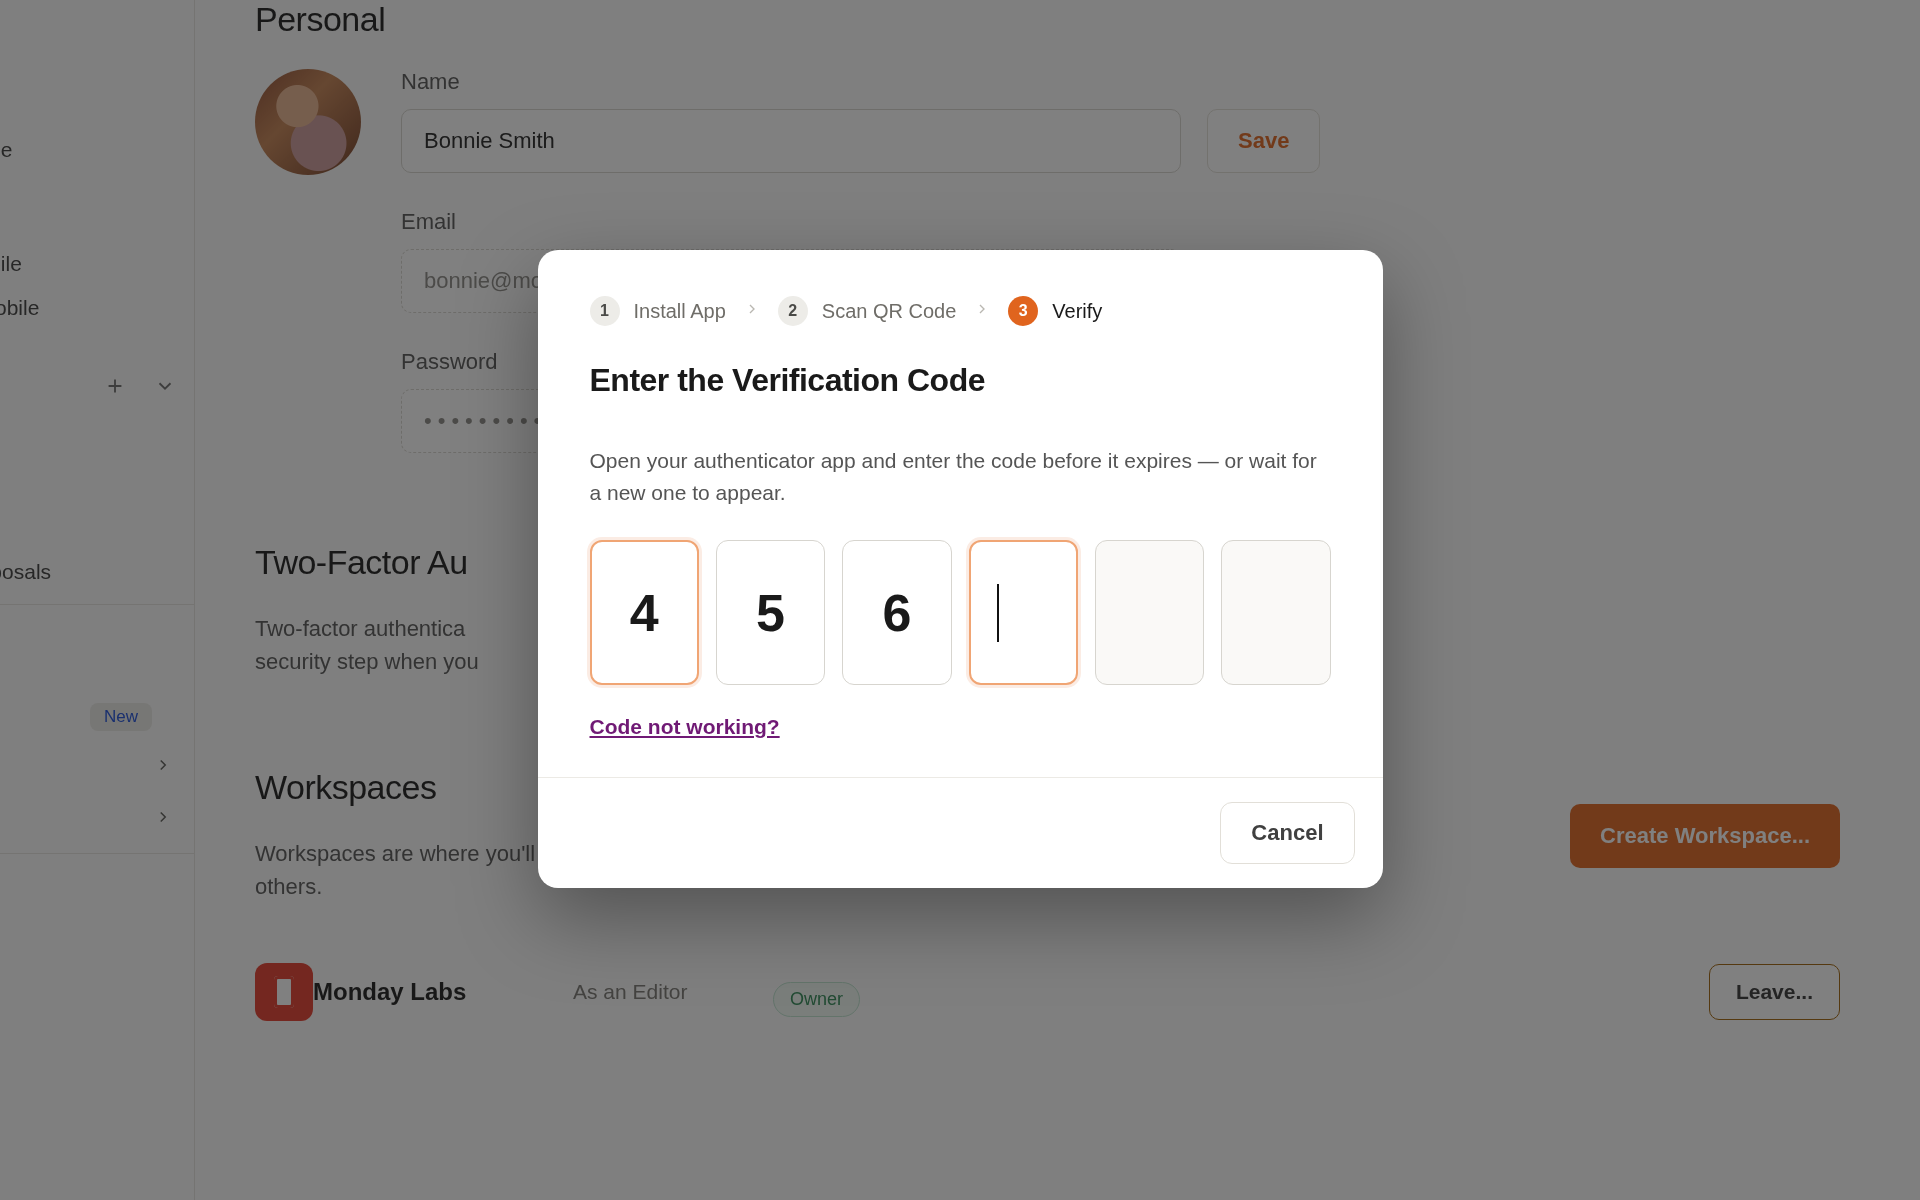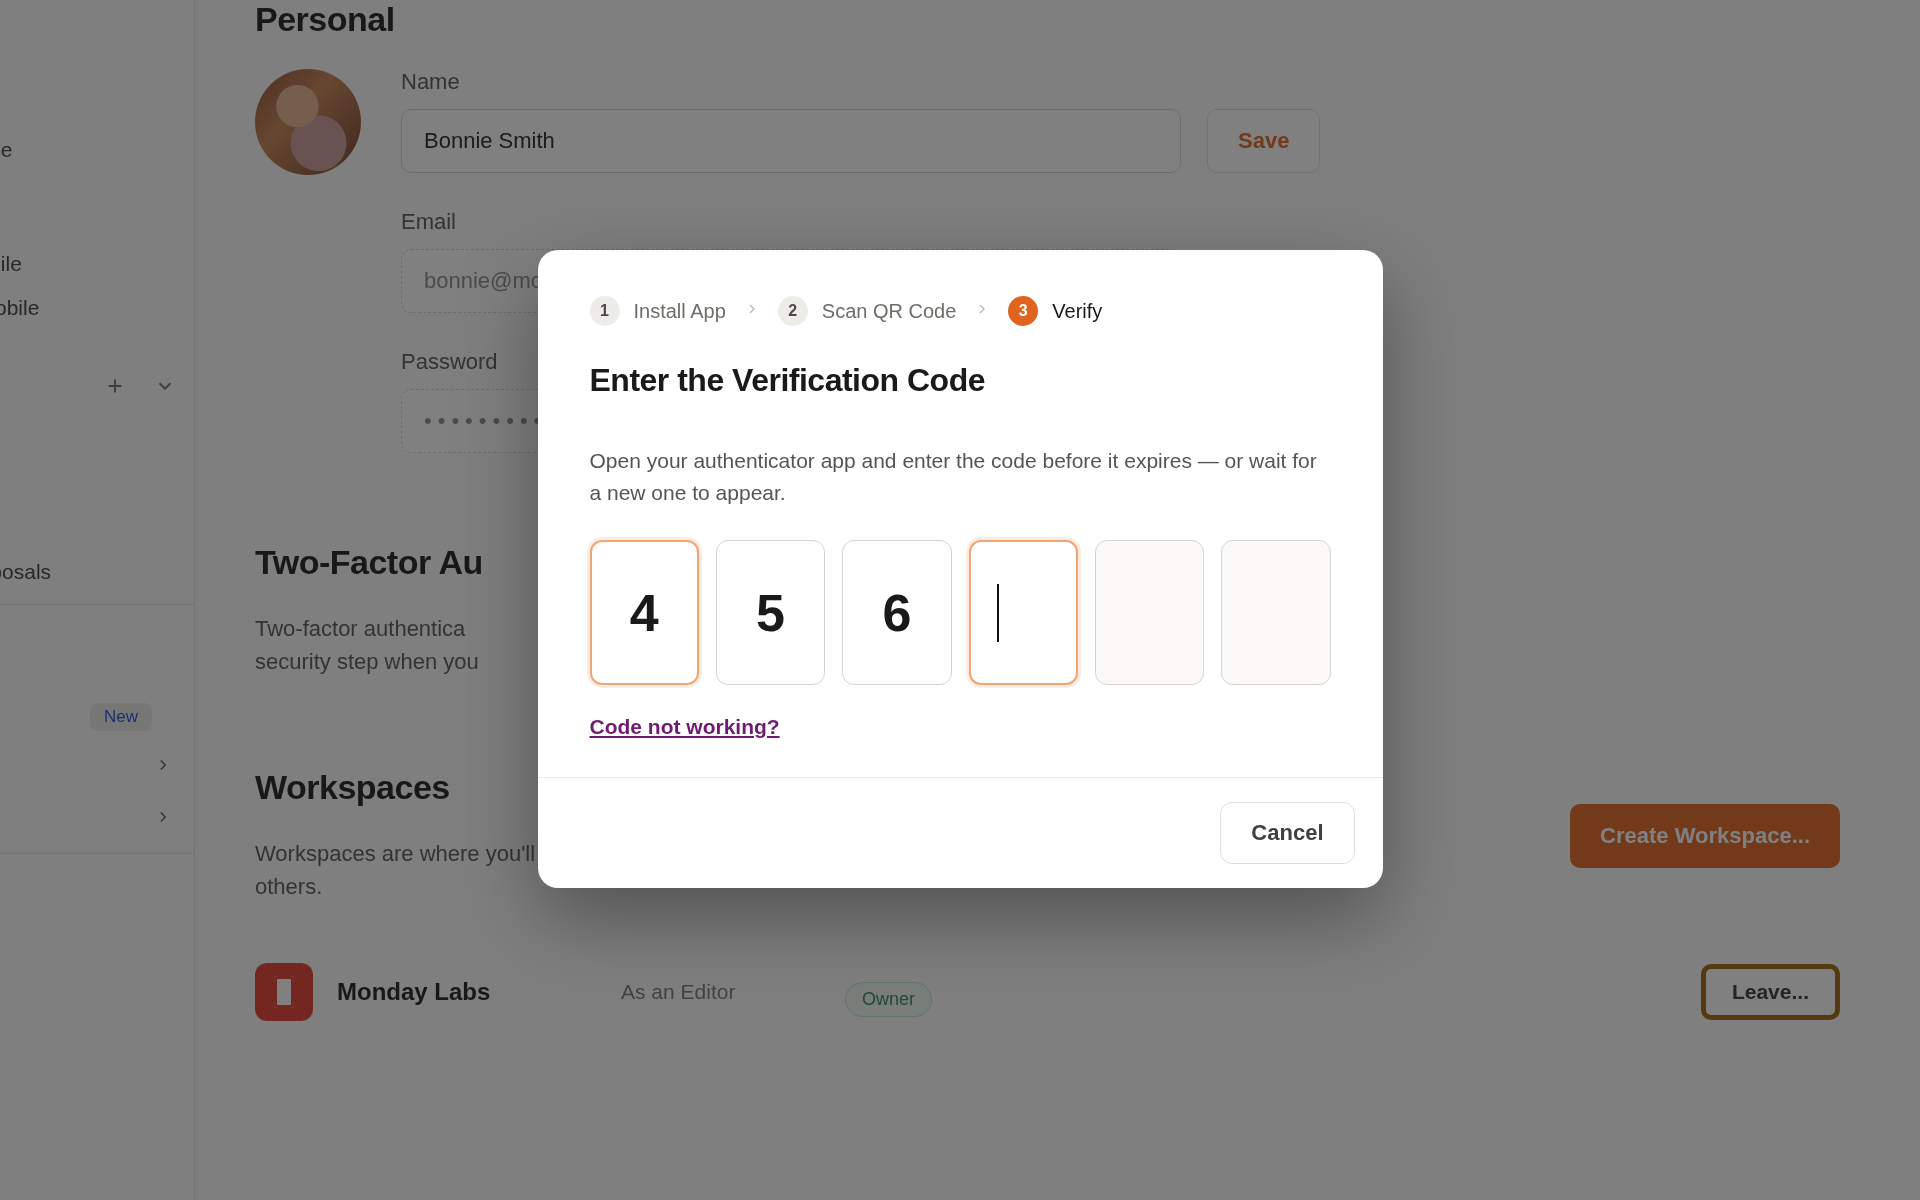--- a/index.html
+++ b/index.html
@@ -31,21 +31,21 @@
   .sidebar .footer-row {
     display:flex; justify-content:flex-end; align-items:center; height:52px;
     padding-right:22px;
   }
   .sidebar .footer-row svg { width:18px; height:18px; stroke:#5a5a56; stroke-width:2; fill:none; }
   .sidebar .footer-divider { height:1px; background:#e6e4e0; margin:10px 0 0 0; }
   .sidebar .user-name { font-size:21px; color:#2b2b2b; margin-left:-40px; margin-top:50px; }
 
   .main { flex:1; padding: 0 80px 0 60px; }
 
-  .section-title { font-size:34px; font-weight:700; letter-spacing:-0.5px; margin-bottom:30px; }
+  .section-title { font-size:34px; font-weight:400; letter-spacing:-0.5px; margin-bottom:30px; }
   .section { margin-bottom:90px; }
 
   .personal-row { display:flex; align-items:flex-start; gap:40px; }
   .avatar {
     width:106px; height:106px; border-radius:50%; background:
       radial-gradient(circle at 40% 35%, #e9b38f 0 22%, transparent 23%),
       radial-gradient(circle at 60% 70%, #c99 0 28%, transparent 29%),
       linear-gradient(135deg,#8f4b2e,#c58151 40%,#703a22);
     flex:0 0 106px;
   }
@@ -65,37 +65,37 @@
   .pwd-dots { letter-spacing:6px; font-size:22px; color:#8c8a85; }
   .field-block { margin-top:36px; }
 
   .tfa-desc, .ws-desc { font-size:22px; color:#555; max-width:680px; line-height:1.5; }
   .ws-row { display:flex; align-items:center; justify-content:space-between; }
   .ws-create-btn {
     height:64px; padding:0 30px; border:none; border-radius:10px; background:#e0641e;
     color:#fff; font-size:22px; font-weight:600;
   }
 
-  .ws-item { display:flex; align-items:center; gap:24px; margin-top:60px; }
+  .ws-item { display:flex; align-items:center; margin-top:60px; }
   .ws-logo {
     width:58px; height:58px; border-radius:12px; background:#e53b2b;
     display:flex; align-items:center; justify-content:center;
   }
   .ws-logo-inner {
     width:20px; height:32px; background:#fff; border-radius:4px;
     box-shadow:0 0 0 3px #e53b2b inset;
   }
   .ws-name { font-size:24px; font-weight:700; flex:0 0 260px; }
   .ws-role { font-size:21px; color:#7a7873; flex:0 0 200px; }
   .ws-badge {
     font-size:18px; color:#2f8a55; border:1px solid #bfe4cf; background:#f1faf4;
     border-radius:999px; padding:6px 16px;margin-top:14px;
   }
   .leave-btn {
-    margin-left:auto; height:56px; padding:0 26px; border:5px solid #a16207; border-radius:10px;
+    margin-left:auto; height:56px; padding:0 26px; border:1px solid #a16207; border-radius:10px;
     background:#fff; color:#333; font-size:21px; font-weight:600;
   }
 
   
   .overlay {
     position:absolute; inset:0; background:rgba(24,24,24,0.55);
     display:flex; align-items:flex-start; justify-content:center;
   }
   .modal {
     margin-top:250px; width:845px; background:#fff; border-radius:20px;

